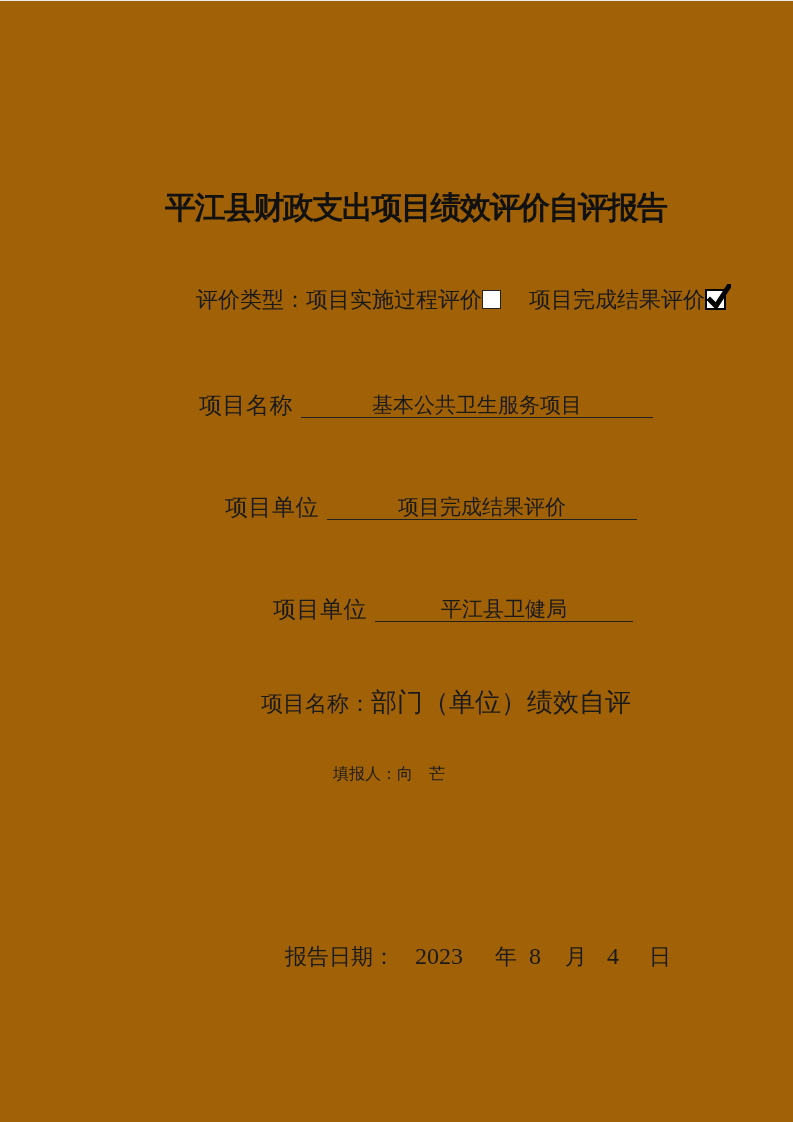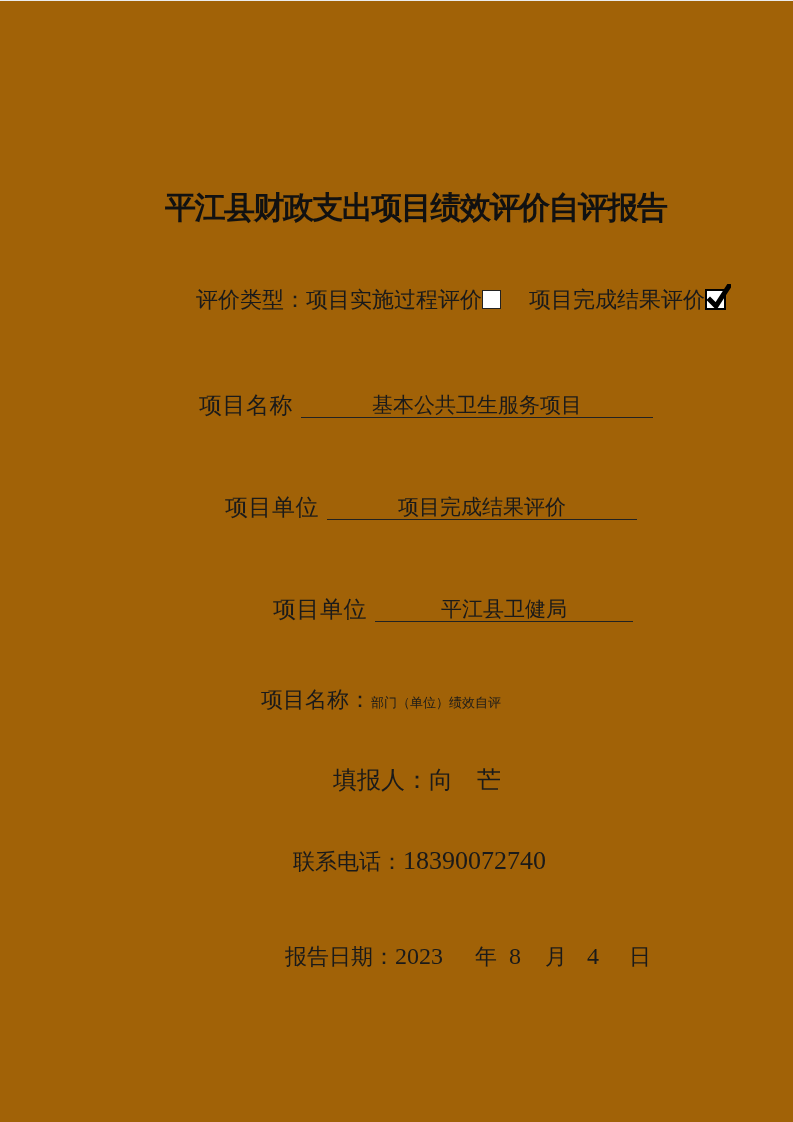--- a/index.html
+++ b/index.html
@@ -61,27 +61,27 @@
   .field .f-value{font-size:21px;}
   .f-name{left:179px;top:392px;margin-left:20px;}
   .f-name .f-line{width:352px;}
   .f-unit{left:225px;top:494px;}
   .f-unit .f-line{width:310px;}
   .f-dept{left:273px;top:596px;}
   .f-dept .f-line{width:258px;text-align:center;}
 
   
   .method{left:261px;top:684px;font-size:22px;}
-  .method .m-value{font-size:13px;}
-  .reporter{left:333px;top:763px;font-size:24px;}
+  .method .m-value{font-size:26px;}
+  .reporter{left:333px;top:763px;font-size:16px;}
   .reporter .r-value{white-space:pre;}
   .phone{left:293px;top:845px;font-size:22px;}
   .phone .p-number{font-size:26px;font-family:"Liberation Serif","DejaVu Serif",serif;}
   .date{left:285px;top:941px;font-size:22px;}
-  .date .num{font-size:24px;}
+  .date .num{font-size:24px;margin-left:20px;}
   .date .u-year{margin-left:32px;}
   .date .n-month{margin-left:12px;}
   .date .u-month{margin-left:24px;}
   .date .n-day{margin-left:20px;}
   .date .u-day{margin-left:30px;}
 </style>
 </head>
 <body>
 
 <div class="page">
@@ -107,21 +107,18 @@
   </div>
 
   <div class="row method">
     <span>项目名称：</span><span class="m-value">部门（单位）绩效自评</span>
   </div>
 
   <div class="row reporter">
     <span>填报人：</span><span class="r-value">向　芒</span>
   </div>
 
-  <div class="row phone">
-    <span>联系电话：</span><span class="p-number">18390072740</span>
-  </div>
 
   <div class="row date">
     <span>报告日期：</span><span class="num n-year">2023</span><span class="u-year">年</span><span class="num n-month">8</span><span class="u-month">月</span><span class="num n-day">4</span><span class="u-day">日</span>
   </div>
 
 </div>
 
 </body></html>

